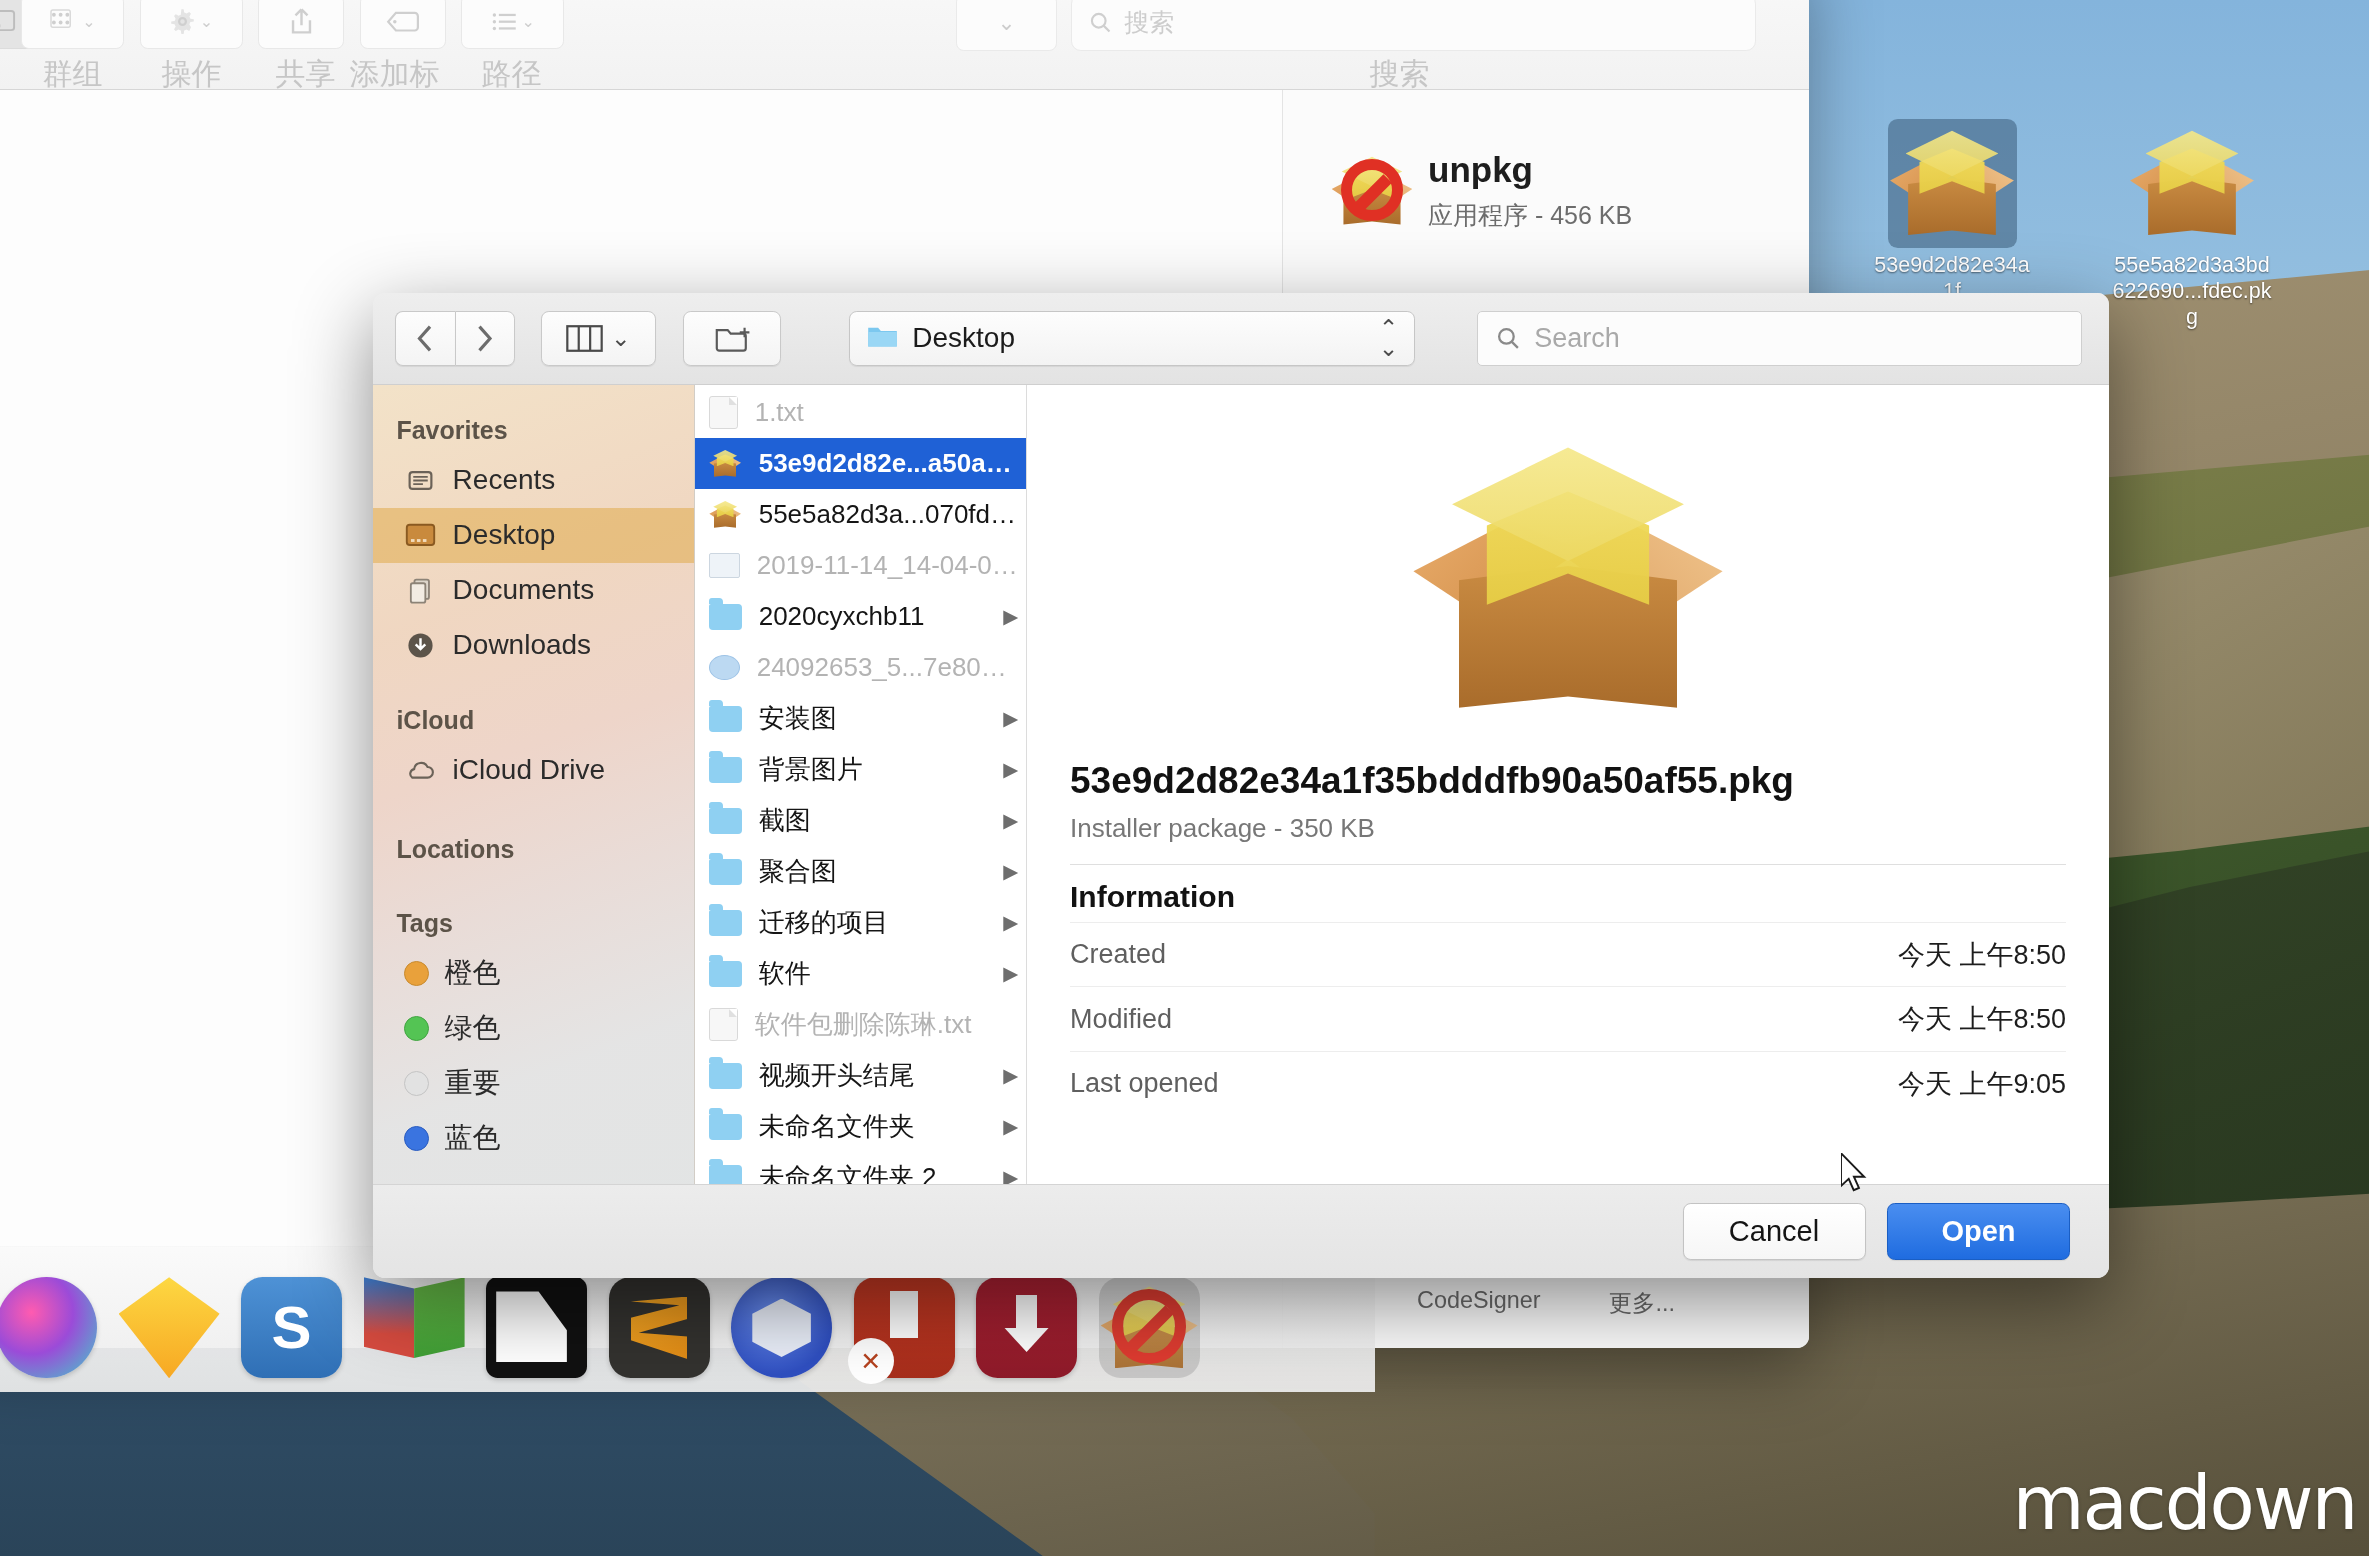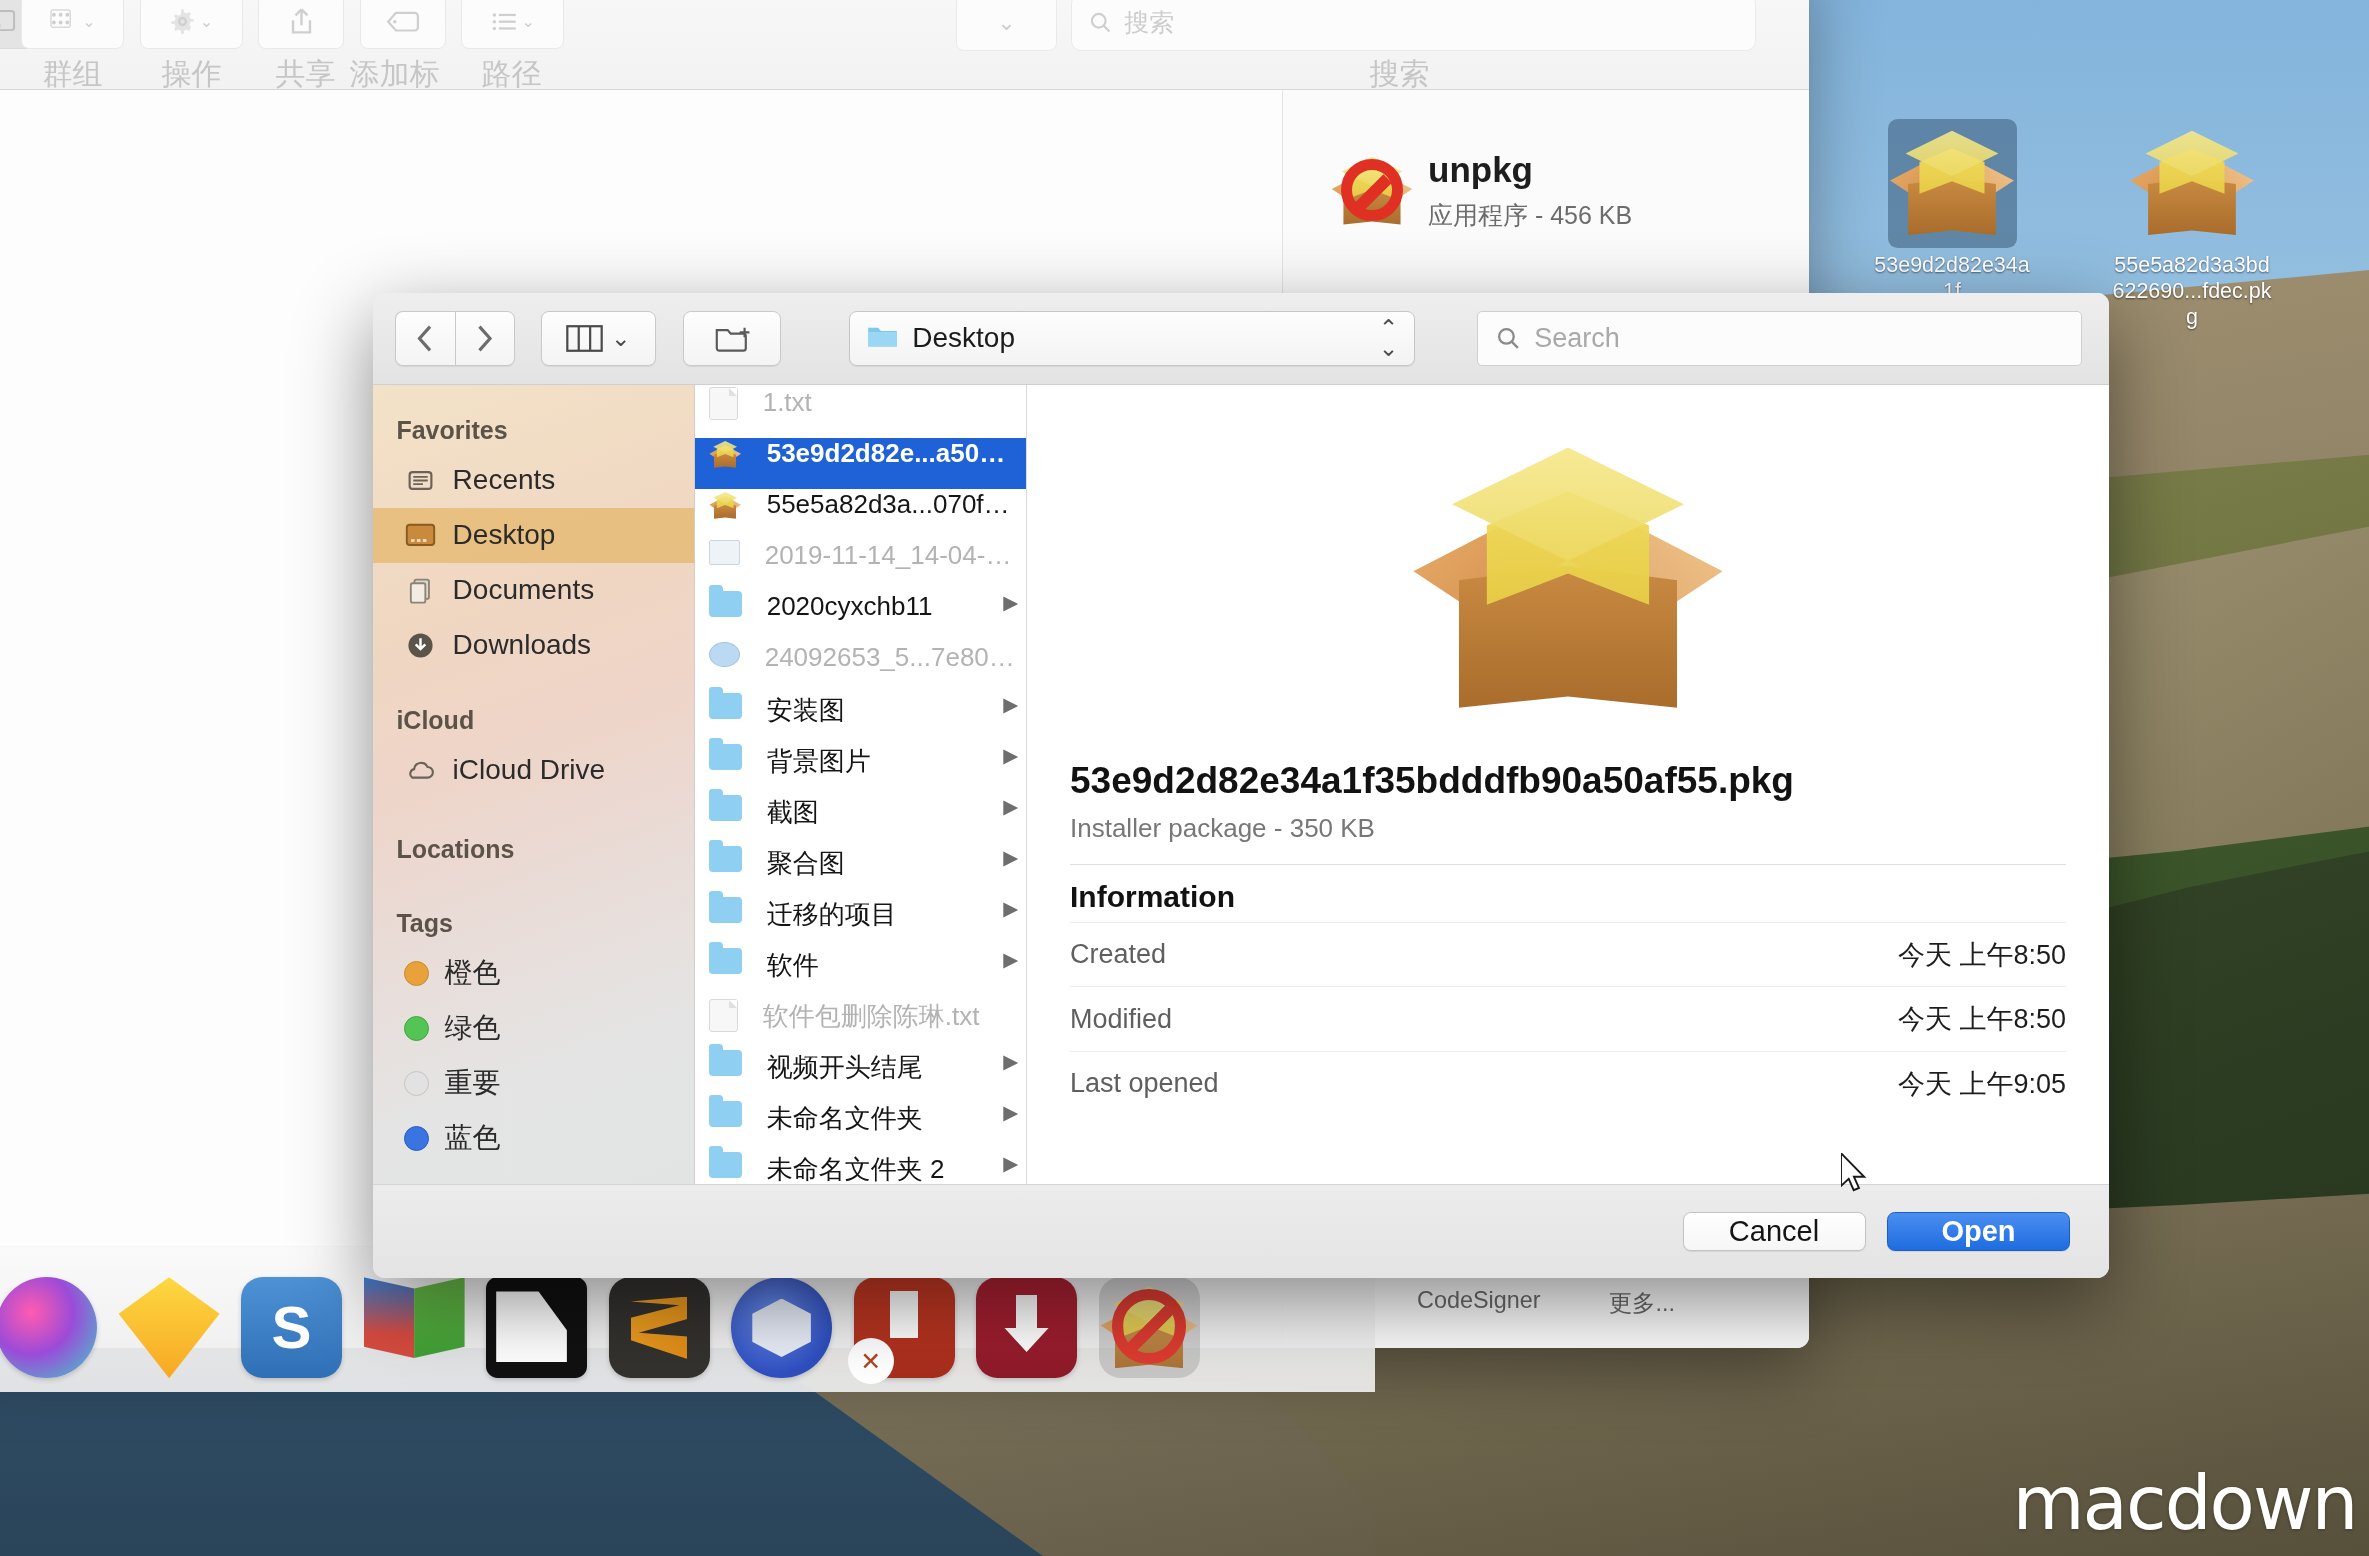--- a/index.html
+++ b/index.html
@@ -250,21 +250,21 @@
   }
   .sb-item.selected { background: rgba(226,176,88,.62); }
   .sb-item .ico { width: 33px; height: 33px; flex: 0 0 auto; display:flex;align-items:center;justify-content:center; }
   .tag-dot { width: 25px; height: 25px; border-radius: 50%; flex: 0 0 auto; }
 
   .dlg-list {
     width: 332px; flex: 0 0 auto; background: #ffffff;
     border-right: 1px solid #dcdcdc; overflow: hidden; padding-top: 2px;
   }
   .row {
-    height: 51px; display: flex; align-items: flex-start; gap: 25px;
+    height: 51px; display: flex; align-items: center; gap: 17px;
     padding: 0 7.8px 0 13.7px; font-size: 26px; color: #151515; white-space: nowrap;
   }
   .row.selected { background: #1f61d6; color: #ffffff; font-weight: bold; }
   .row.dim { color: #b3b3b3; }
   .row .name { flex: 1; overflow: hidden; text-overflow: ellipsis; }
   .row .chev { color: #6e6e6e; font-size: 19.5px; }
 
   
   .ico-file {
     width: 29px; height: 33px; background: #f7f7f7; border: 1px solid #d9d9d9;
@@ -307,21 +307,21 @@
   .detail-row .v { color: #1d1d1d; }
 
   .dlg-footer {
     height: 94px; flex: 0 0 auto; position: relative;
     background: linear-gradient(180deg, #ececec 0%, #e4e4e4 100%);
     border-top: 1px solid #d4d4d4;
     display: flex; align-items: center; justify-content: flex-end; gap: 21.5px;
     padding-right: 39px;
   }
   .foot-btn {
-    height: 39px; min-width: 183px; border-radius: 7.8px; font-size: 29px;
+    height: 57px; min-width: 183px; border-radius: 7.8px; font-size: 29px;
     display: flex; align-items: center; justify-content: center;
     border: 1px solid #c3c3c3;
     background: linear-gradient(180deg, #ffffff 0%, #f6f6f6 100%);
     color: #141414; box-shadow: 0 1px 1px rgba(0,0,0,.08);
   }
   .foot-btn.default {
     background: linear-gradient(180deg, #4a8ef0 0%, #1f6ce0 100%);
     border-color: #1a5ec4; color: #ffffff; font-weight: bold;
   }
   .cursor {

